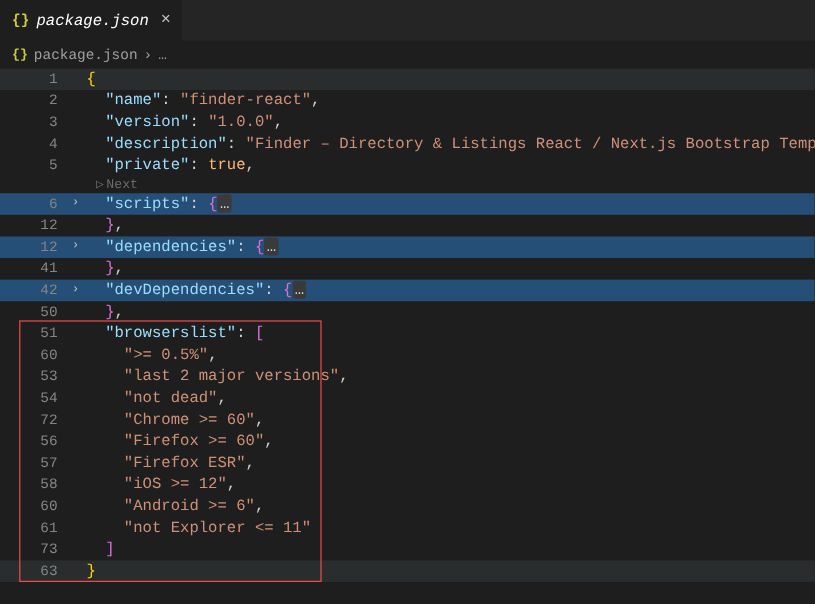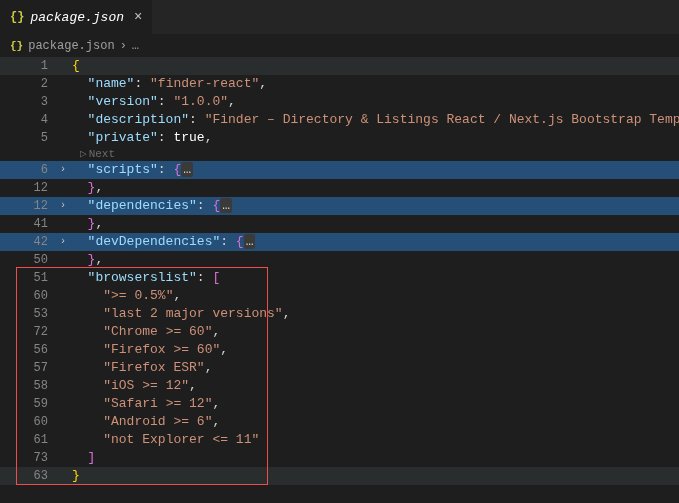--- a/index.html
+++ b/index.html
@@ -87,21 +87,21 @@
       align-items: center;
       justify-content: center;
     }
     .content {
       white-space: pre;
     }
     .brace { color: #ffd700; }
     .brace2 { color: #da70d6; }
     .key { color: #9cdcfe; }
     .str { color: #ce9178; }
-    .kw { color: #ffffff; }
+    .kw { color: #fdba74; }
     .punct { color: #d4d4d4; }
     .fold-dots { color: #d4d4d4; background: #3a3a3a; border-radius: 2px; padding: 0 2px;}
     .debug-hint {
       color: #6b6b6b;
       font-size: 11px;
       padding-left: 8px;
       display: inline-flex;
       align-items: center;
       gap: 2px;
     }
@@ -199,43 +199,43 @@
     <div class="gutter">60</div>
     <div class="fold"></div>
     <div class="content">    <span class="str">"&gt;= 0.5%"</span><span class="punct">,</span></div>
   </div>
   <div class="line">
     <div class="gutter">53</div>
     <div class="fold"></div>
     <div class="content">    <span class="str">"last 2 major versions"</span><span class="punct">,</span></div>
   </div>
   <div class="line">
+    <div class="gutter">54</div>
+    <div class="fold"></div>
+    <div class="content">    <span class="str">"not dead"</span><span class="punct">,</span></div>
+  </div>
+  <div class="line">
     <div class="gutter">72</div>
     <div class="fold"></div>
     <div class="content">    <span class="str">"Chrome &gt;= 60"</span><span class="punct">,</span></div>
   </div>
   <div class="line">
     <div class="gutter">56</div>
     <div class="fold"></div>
     <div class="content">    <span class="str">"Firefox &gt;= 60"</span><span class="punct">,</span></div>
   </div>
   <div class="line">
     <div class="gutter">57</div>
     <div class="fold"></div>
     <div class="content">    <span class="str">"Firefox ESR"</span><span class="punct">,</span></div>
   </div>
   <div class="line">
     <div class="gutter">58</div>
     <div class="fold"></div>
     <div class="content">    <span class="str">"iOS &gt;= 12"</span><span class="punct">,</span></div>
-  </div>
-  <div class="line">
-    <div class="gutter">59</div>
-    <div class="fold"></div>
-    <div class="content">    <span class="str">"Safari &gt;= 12"</span><span class="punct">,</span></div>
   </div>
   <div class="line">
     <div class="gutter">60</div>
     <div class="fold"></div>
     <div class="content">    <span class="str">"Android &gt;= 6"</span><span class="punct">,</span></div>
   </div>
   <div class="line">
     <div class="gutter">61</div>
     <div class="fold"></div>
     <div class="content">    <span class="str">"not Explorer &lt;= 11"</span></div>

